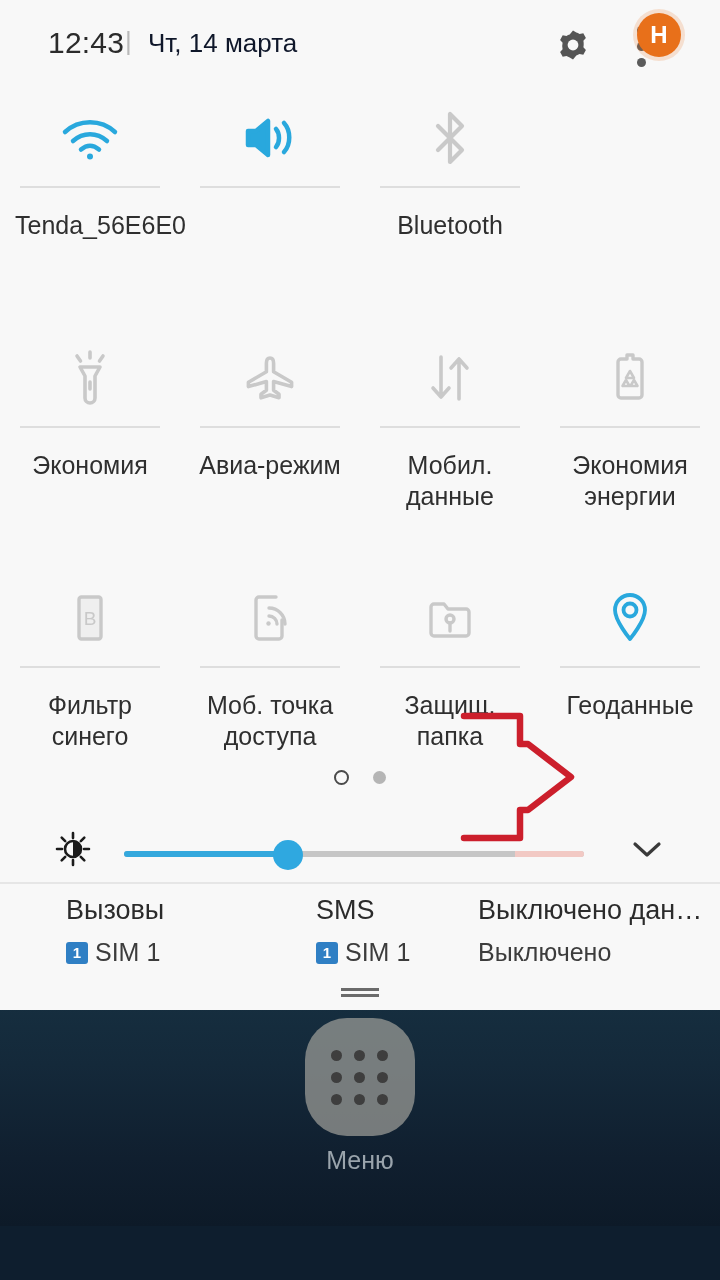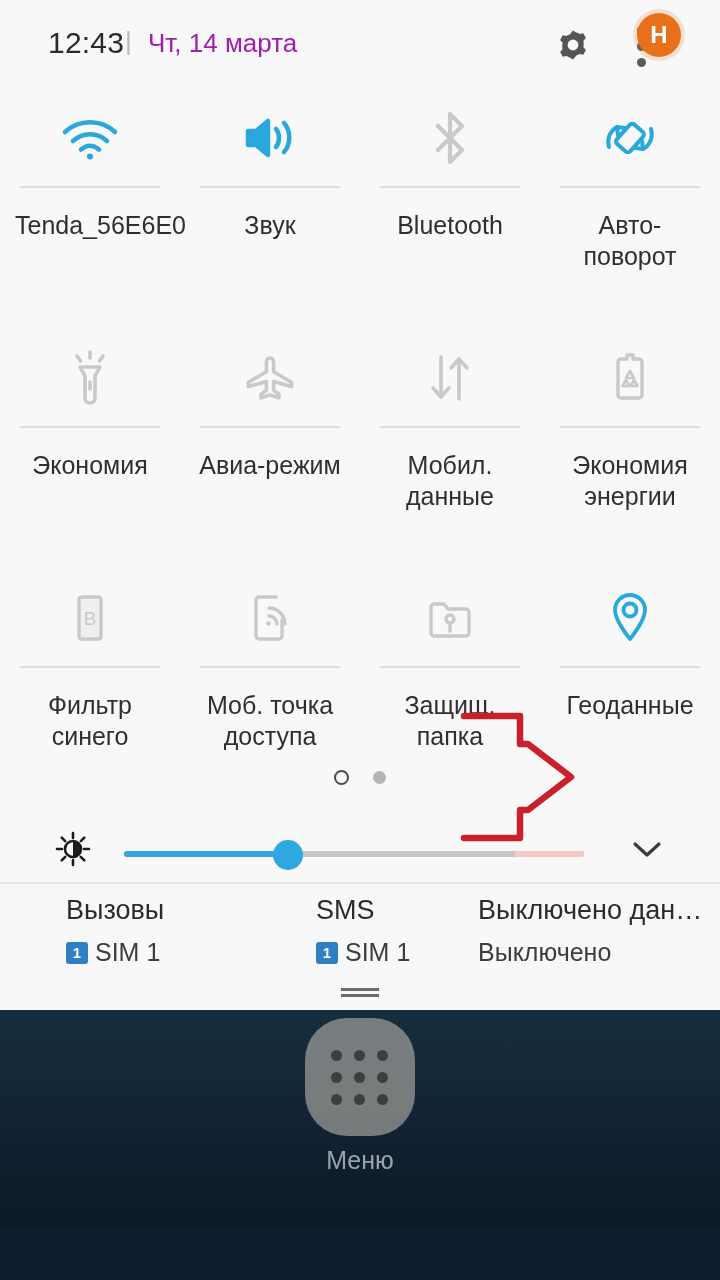--- a/index.html
+++ b/index.html
@@ -25,21 +25,21 @@
   #clock{
     position:absolute; left:48px; top:26px;
     font-size:30px; color:#2b2b2b; letter-spacing:.2px;
   }
   #clock-sep{
     position:absolute; left:125px; top:26px;
     font-size:26px; color:#b9b9b9;
   }
   #date{
     position:absolute; left:148px; top:28px;
-    font-size:26px; color:#a21caf;
+    font-size:26px; color:#0f172a;
   }
   #gear{ position:absolute; left:553px; top:25px; width:40px; height:40px; }
   #dots{
     position:absolute; left:637px; top:26px; width:12px; height:42px;
   }
   #dots i{
     display:block; width:9px; height:9px; border-radius:50%;
     background:#5b5b5b; margin-bottom:7px;
   }
   #avatar{
@@ -198,46 +198,32 @@
 
       <div class="tile">
         <div class="ticon">
           <svg width="60" height="52" viewBox="0 0 60 52" fill="none" stroke="#29a8dd" stroke-width="4.5" stroke-linejoin="round" stroke-linecap="round">
             <path d="M8 19h8l12-10v34l-12-10H8z" fill="#29a8dd"></path>
             <path d="M36 17c4 4.5 4 13.5 0 18"></path>
             <path d="M44 11c7 7.5 7 21.5 0 29"></path>
           </svg>
         </div>
         <div class="tline"></div>
-        <div class="tlabel">Звук</div>
       </div>
 
       <div class="tile">
         <div class="ticon">
           <svg width="44" height="56" viewBox="0 0 44 56" fill="none" stroke="#c9c9c9" stroke-width="4.2" stroke-linejoin="round" stroke-linecap="round">
             <path d="M22 4v48l12-12L10 16M10 40l24-24L22 4"></path>
           </svg>
         </div>
         <div class="tline"></div>
         <div class="tlabel">Bluetooth</div>
       </div>
 
-      <div class="tile">
-        <div class="ticon">
-          <svg width="58" height="58" viewBox="0 0 58 58" fill="none" stroke="#29a8dd" stroke-width="4" stroke-linecap="round" stroke-linejoin="round">
-            <rect x="20" y="16" width="18" height="26" rx="3.5" transform="rotate(42 29 29)"></rect>
-            <path d="M16 18A17 17 0 008 38"></path>
-            <path d="M42 40a17 17 0 008-20"></path>
-            <path d="M16 18l8 1M16 18l1 8"></path>
-            <path d="M42 40l-8-1M42 40l-1-8"></path>
-          </svg>
-        </div>
-        <div class="tline"></div>
-        <div class="tlabel">Авто-поворот</div>
-      </div>
     </div>
 
     <div class="trow">
 
       <div class="tile">
         <div class="ticon">
           <svg width="46" height="58" viewBox="0 0 46 58" fill="none" stroke="#c9c9c9" stroke-width="3.6" stroke-linecap="round" stroke-linejoin="round">
             <path d="M13 18h20l-5 9v22a5 5 0 01-10 0V27z"></path>
             <path d="M23 9V3M13.5 12L10 7M32.5 12L36 7"></path>
             <path d="M23 33v7"></path>

